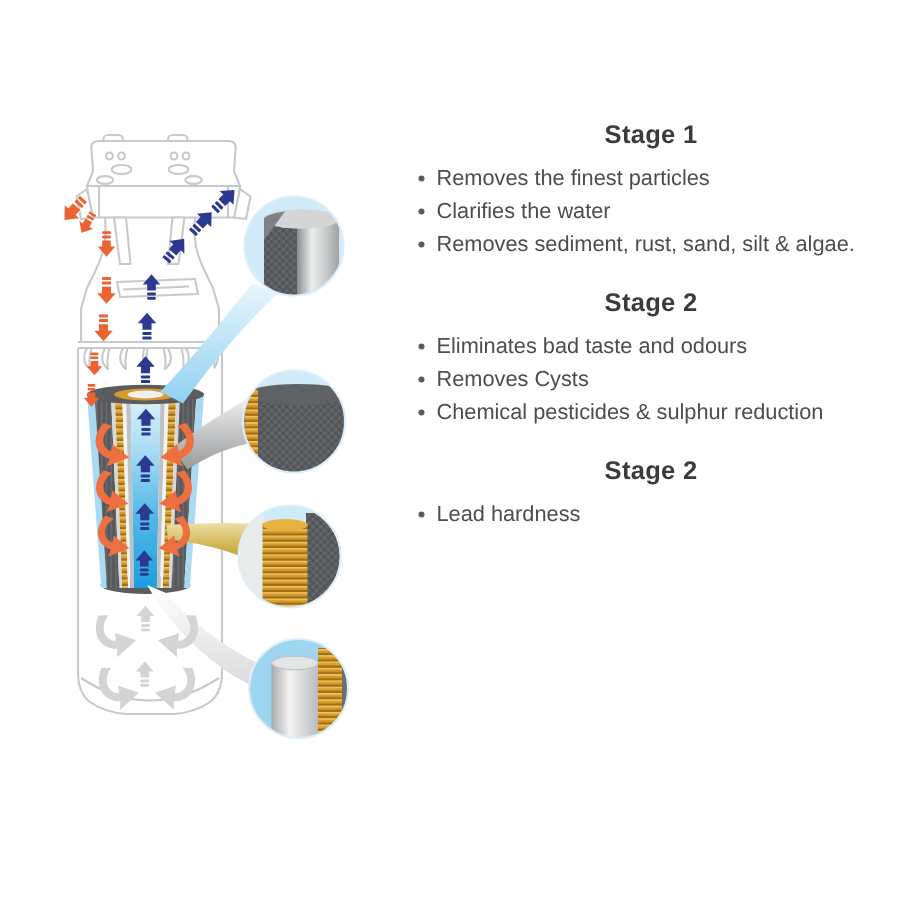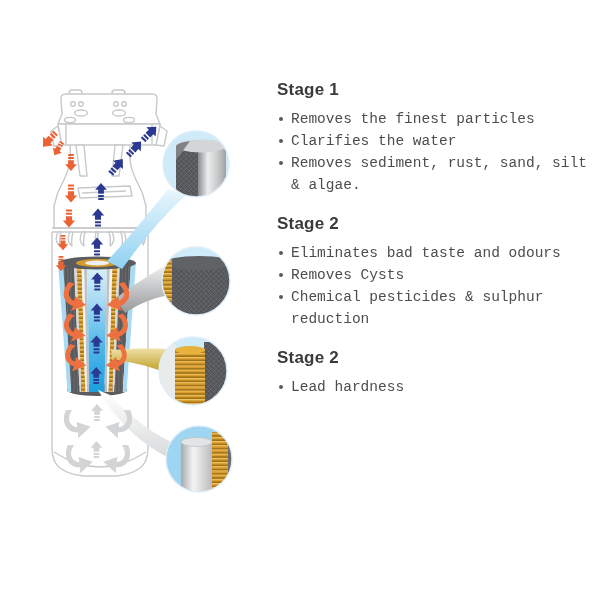--- a/index.html
+++ b/index.html
@@ -2,23 +2,23 @@
 <html><head>
 <meta charset="utf-8">
 <style>
   html,body{margin:0;padding:0;}
   body{font-family:"Liberation Sans",sans-serif;background:#ffffff;}
   .canvas{position:relative;width:600px;height:600px;background:#ffffff;overflow:hidden;}
   .diagram-svg{position:absolute;left:0;top:0;}
   .stage-col{position:absolute;left:277px;top:77px;width:314px;}
   .stage-block h3{
     font-size:17px;line-height:20px;font-weight:bold;color:#3a3a3a;
-    margin:0 0 8px 0;letter-spacing:.2px;padding-top:3px;
+    margin:0 0 8px 0;letter-spacing:.2px;padding-top:3px;text-align:center;
   }
-  .stage-block ul{list-style:none;margin:0 0 15px 0;padding:0;font-family:Liberation Mono, monospace;}
+  .stage-block ul{list-style:none;margin:0 0 15px 0;padding:0;}
   .stage-block li{
     position:relative;font-size:14.5px;line-height:22px;color:#4d4d4d;
     padding-left:14px;
   }
   .stage-block li::before{
     content:"";position:absolute;left:2px;top:9px;width:4px;height:4px;
     border-radius:50%;background:#5a5a5a;
   }
 </style>
 </head>

